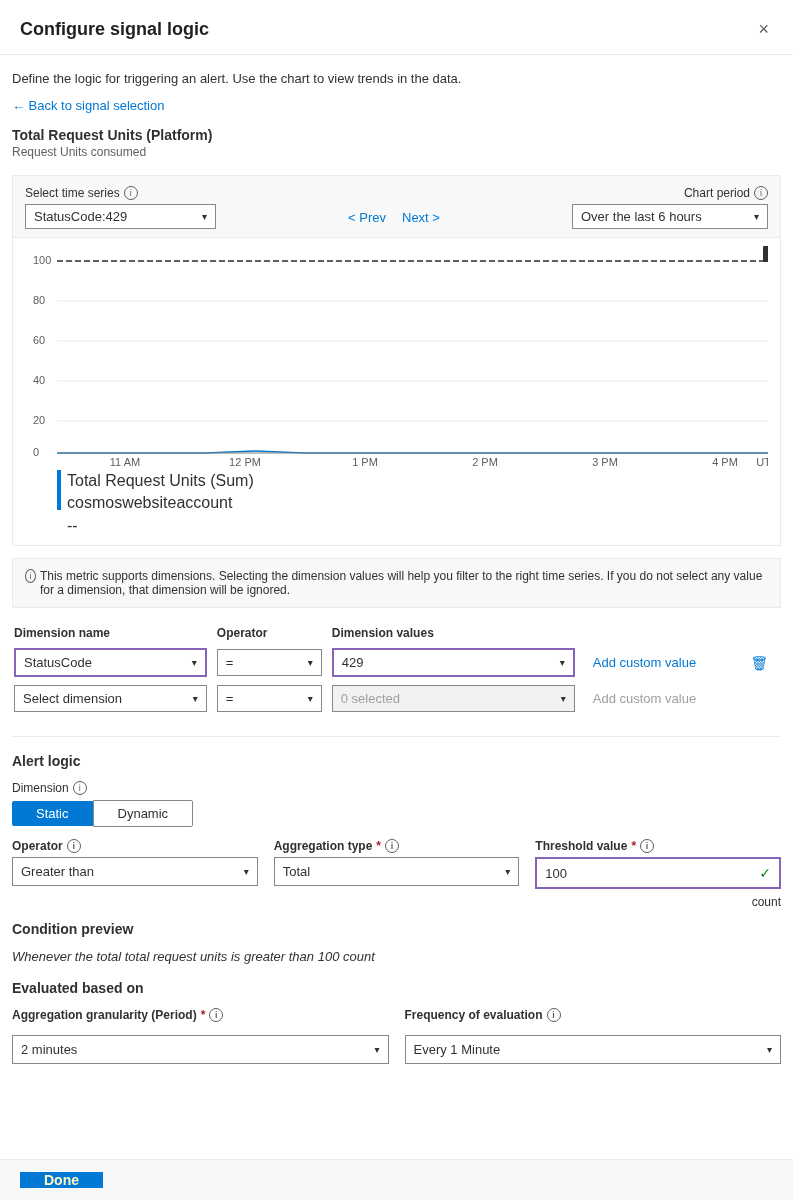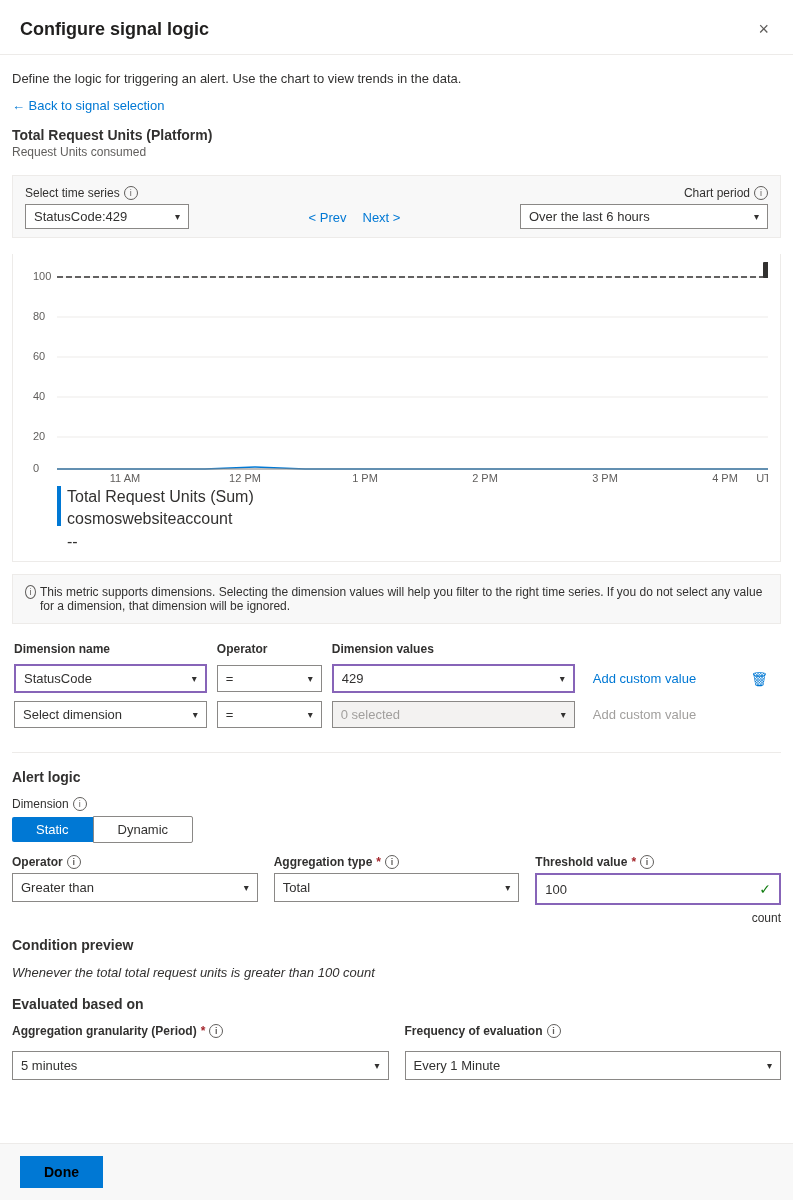--- a/index.html
+++ b/index.html
@@ -12,31 +12,31 @@
     .close-btn { background: none; border: none; cursor: pointer; font-size: 18px; color: #605e5c; padding: 4px; line-height: 1; }
 
     .modal-body { padding: 16px 12px; flex: 1; overflow-y: auto; }
 
     .description { color: #323130; margin-bottom: 12px; font-size: 13px; }
     .back-link { color: #0078d4; text-decoration: none; font-size: 13px; display: inline-flex; align-items: center; gap: 4px; margin-bottom: 14px; cursor: pointer; text-align: right; }
 
     .signal-title { font-weight: 600; font-size: 14px; margin-bottom: 2px; }
     .signal-subtitle { color: #605e5c; font-size: 12px; margin-bottom: 16px; }
 
-    .chart-controls { display: flex; align-items: flex-end; justify-content: space-between; background: #f8f8f8; border: 1px solid #edebe9; padding: 10px 12px 8px 12px; margin-bottom: 16px; gap: 24px; }
+    .chart-controls { display: flex; align-items: flex-end; justify-content: space-between; background: #f8f8f8; border: 1px solid #edebe9; padding: 10px 12px 8px 12px; margin-bottom: 0; gap: 24px; }
     .chart-control-left { display: flex; flex-direction: column; gap: 4px; }
     .chart-control-center { display: flex; align-items: center; gap: 8px; padding-bottom: 2px; }
     .chart-control-right { display: flex; flex-direction: column; gap: 4px; align-items: flex-end; }
 
     .control-label { font-size: 12px; color: #323130; display: flex; align-items: center; gap: 4px; }
     .info-icon { display: inline-flex; align-items: center; justify-content: center; width: 14px; height: 14px; border-radius: 50%; border: 1px solid #605e5c; color: #605e5c; font-size: 9px; cursor: pointer; font-style: normal; }
 
     .select-box { display: flex; align-items: center; justify-content: space-between; border: 1px solid #8a8886; background: #fff; padding: 4px 8px; cursor: pointer; font-size: 13px; }
-    .select-box.wide { width: 164px; }
-    .select-box.medium { width: 248px; }
+    .select-box.wide { width: 191px; }
+    .select-box.medium { width: 196px; }
     .chevron { font-size: 10px; color: #323130; }
 
     .nav-btn { background: none; border: none; color: #0078d4; cursor: pointer; font-size: 13px; padding: 2px 4px; }
 
     .chart-area { border: 1px solid #edebe9; border-top: none; padding: 8px 12px 0 12px; background: #fff; margin-bottom: 12px; }
     .chart-svg-container { width: 100%; height: 220px; position: relative; }
 
     .chart-legend { padding: 4px 0 8px 32px; font-size: 16px; color: #323130; display: flex; align-items: flex-start; gap: 0; }
     .legend-bar { width: 4px; height: 40px; background: #0078d4; margin-right: 6px; margin-top: 0; }
     .legend-text { line-height: 1.4; }
@@ -80,21 +80,21 @@
     .count-label { font-size: 12px; color: #323130; text-align: right; margin-top: 2px; }
 
     .condition-preview { margin-bottom: 16px; }
     .condition-text { font-style: italic; color: #323130; font-size: 13px; margin-top: 12px; }
 
     .evaluated-section { margin-bottom: 16px; }
     .evaluated-row { display: flex; gap: 16px; margin-top: 8px; }
     .eval-group { flex: 1; display: flex; flex-direction: column; gap: 13px; }
 
     .modal-footer { padding: 12px 20px; border-top: 1px solid #edebe9; background: #f8f8f8; display: flex; align-items: center; gap: 8px; margin-top: auto; }
-    .done-btn { background: #0078d4; color: #000000; border: none; padding: 8px 24px; font-size: 14px; font-weight: 600; cursor: pointer; }
+    .done-btn { background: #0078d4; color: #fef9c3; border: none; padding: 0 24px; font-size: 14px; font-weight: 600; cursor: pointer; }
 
     .divider { height: 1px; background: #edebe9; margin: 16px 0; }
   </style>
 </head>
 <body>
 
 <div class="modal">
 
   <div class="modal-header">
     <span class="modal-title">Configure signal logic</span>
@@ -317,21 +317,21 @@
       <div class="evaluated-section">
         <div class="section-header">Evaluated based on</div>
         <div class="evaluated-row">
           <div class="eval-group">
             <div class="form-label">
               <span>Aggregation granularity (Period)</span>
               <span class="required">*</span>
               <span class="info-icon">i</span>
             </div>
             <div class="form-select">
-              <span>5 minutes</span>
+              <span>2 minutes</span>
               <span class="chevron">▾</span>
             </div>
           </div>
           <div class="eval-group">
             <div class="form-label">
               <span>Frequency of evaluation</span>
               <span class="info-icon">i</span>
             </div>
             <div class="form-select">
               <span>Every 1 Minute</span>

